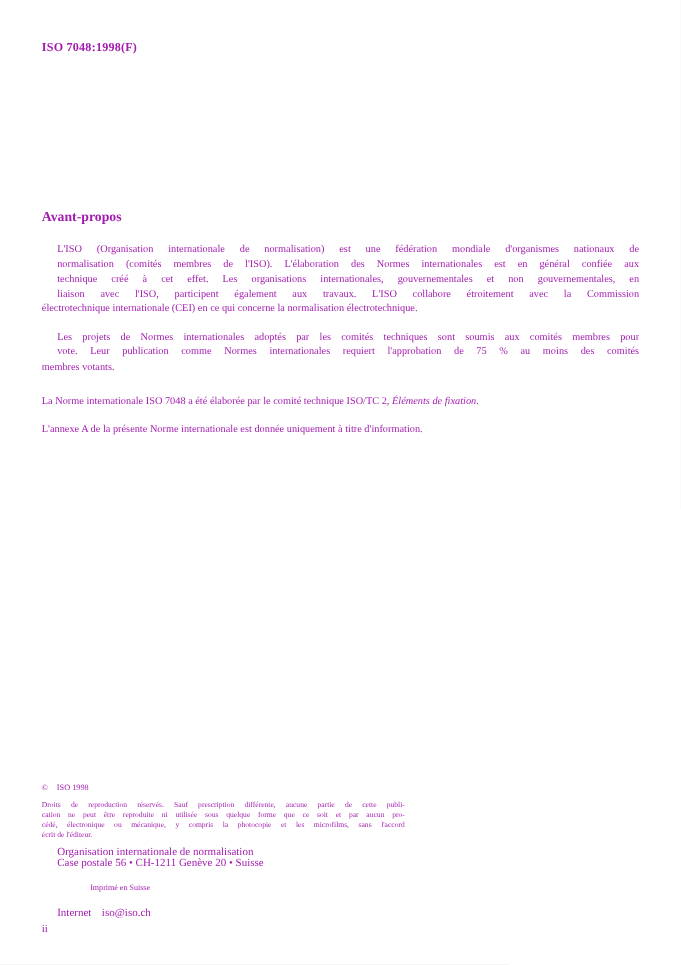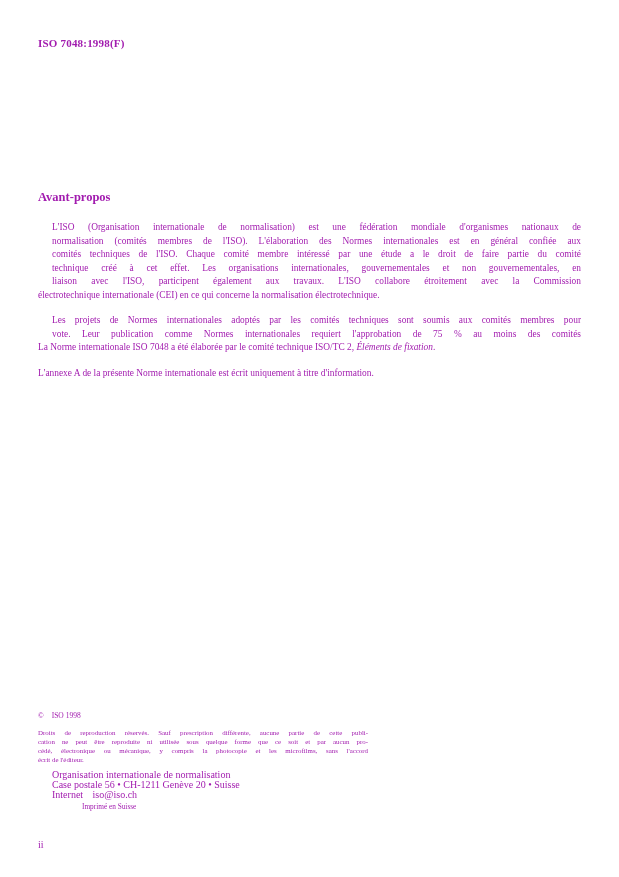--- a/index.html
+++ b/index.html
@@ -18,21 +18,21 @@
   }
   .foreword-title {
     position:absolute; left:38px; top:190px;
     font-size:12.5px; font-weight:bold;
   }
   .body-text {
     position:absolute; left:38px; top:221px; width:543px;
     font-size:9.4px;
   }
   .para { margin:0 0 12px 0; }
-  .para.tight { margin-bottom:0; }
+  .para.tight { margin-bottom:18px; }
   .line {
     display:block; height:13.5px; line-height:13.5px;
     white-space:nowrap; overflow:hidden;
   }
   .jline { text-align:justify; text-align-last:justify;padding-left:14px; }
   .lline { text-align:left; }
   .italic { font-style:italic; }
 
   .footer-copyright {
     position:absolute; left:38px; top:711px;
@@ -49,21 +49,21 @@
     display:block; height:9px; line-height:9px;
     white-space:nowrap; overflow:hidden;
   }
   .footer-notice .njust { text-align:justify; text-align-last:justify; }
 
   .footer-address {
     position:absolute; left:52px; top:770px;
     font-size:10px; line-height:10px;
   }
   .footer-address .internet-label { display:inline-block; }
-  .footer-address .internet-value { display:inline-block; margin-left:7px; }
+  .footer-address .internet-value { display:inline-block; margin-left:7px;margin-top:36px; }
 
   .footer-printed {
     position:absolute; left:38px; top:802px;
     font-size:7.3px;
     margin-left:44px;
   }
   .page-number {
     position:absolute; left:38px; top:839px;
     font-size:10px;
   }
@@ -75,37 +75,37 @@
 
   <div class="doc-ref">ISO 7048:1998(F)</div>
 
   <div class="foreword-title">Avant-propos</div>
 
   <div class="body-text">
 
     <div class="para">
       <span class="line jline">L'ISO (Organisation internationale de normalisation) est une fédération mondiale d'organismes nationaux de</span>
       <span class="line jline">normalisation (comités membres de l'ISO). L'élaboration des Normes internationales est en général confiée aux</span>
-      <span class="line jline">comités techniques de l'ISO. Chaque comité membre intéressé par une étude a le droit de faire partie du comité</span>
       <span class="line jline">technique créé à cet effet. Les organisations internationales, gouvernementales et non gouvernementales, en</span>
       <span class="line jline">liaison avec l'ISO, participent également aux travaux. L'ISO collabore étroitement avec la Commission</span>
       <span class="line lline">électrotechnique internationale (CEI) en ce qui concerne la normalisation électrotechnique.</span>
     </div>
 
     <div class="para tight">
       <span class="line jline">Les projets de Normes internationales adoptés par les comités techniques sont soumis aux comités membres pour</span>
       <span class="line jline">vote. Leur publication comme Normes internationales requiert l'approbation de 75 % au moins des comités</span>
+      <span class="line lline">membres votants.</span>
     </div>
 
     <div class="para">
       <span class="line lline"><span>La Norme internationale ISO 7048 a été élaborée par le comité technique ISO/TC 2, </span><span class="italic">Éléments de fixation</span><span>.</span></span>
     </div>
 
     <div class="para">
-      <span class="line lline">L'annexe A de la présente Norme internationale est écrit uniquement à titre d'information.</span>
+      <span class="line lline">L'annexe A de la présente Norme internationale est donnée uniquement à titre d'information.</span>
     </div>
 
   </div>
 
   <div class="footer-copyright">
     <span class="csym">©</span><span class="ctext">ISO 1998</span>
   </div>
 
   <div class="footer-notice">
     <span class="nline njust">Droits de reproduction réservés. Sauf prescription différente, aucune partie de cette publi-</span>

